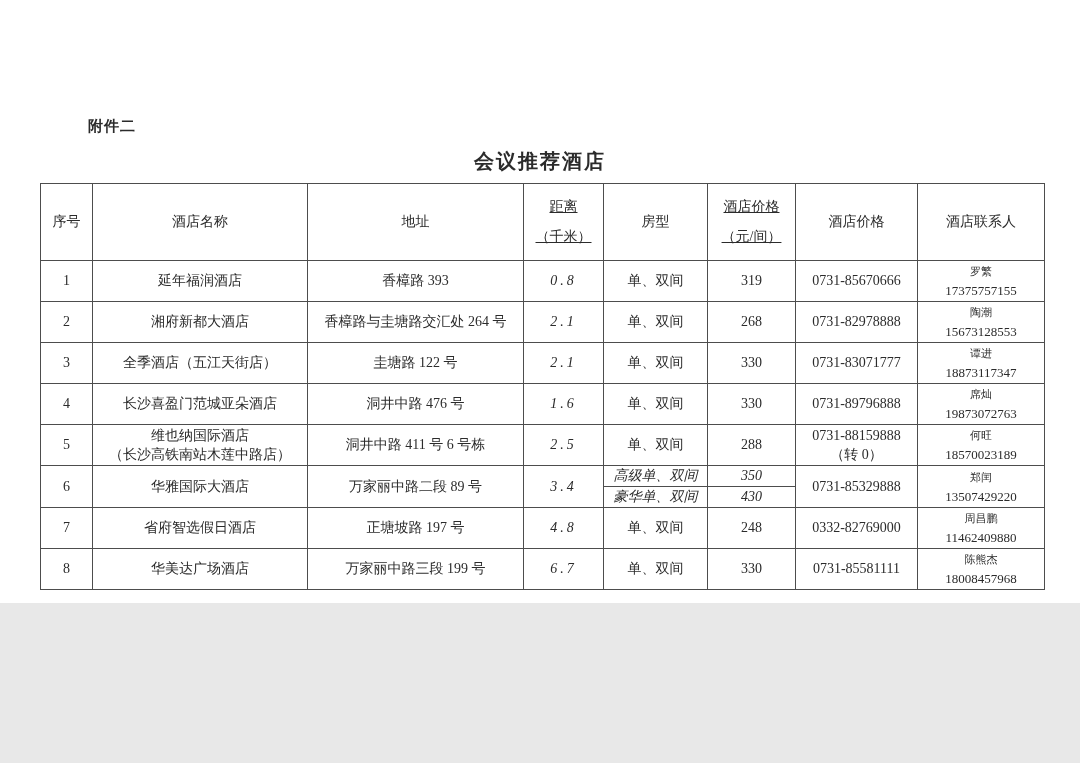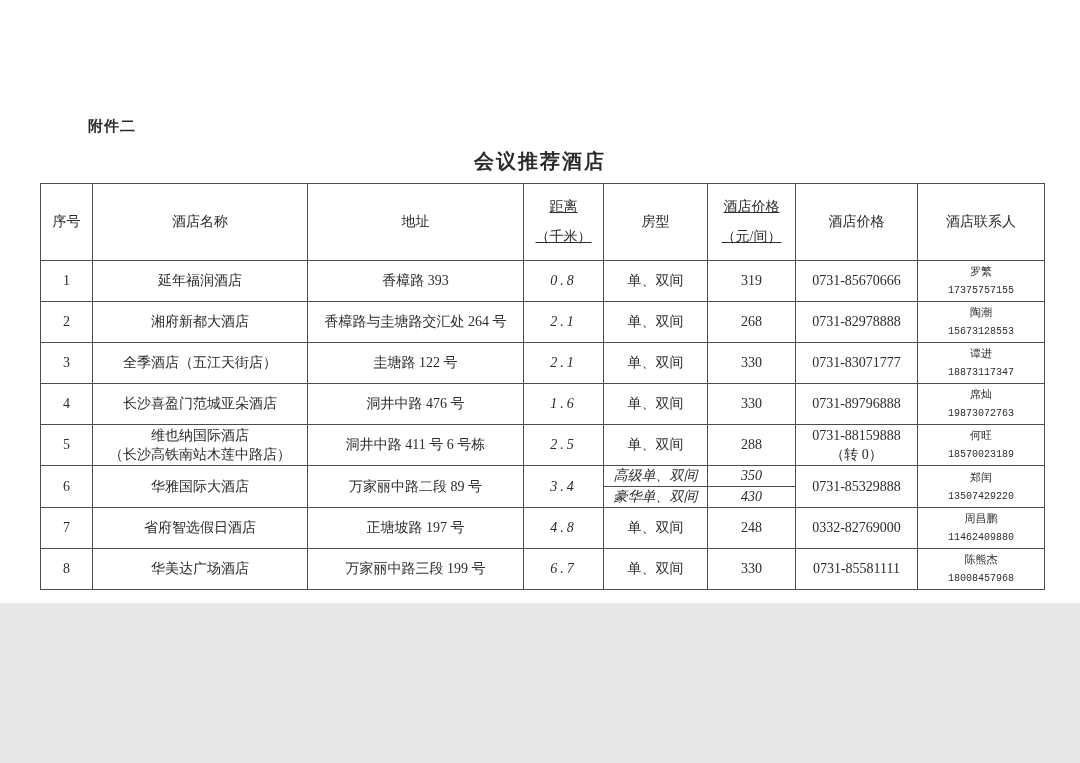--- a/index.html
+++ b/index.html
@@ -34,21 +34,21 @@
     overflow:hidden;
   }
   tr.hdr{height:77px;}
   tr.r{height:41px;}
   tr.sub{height:21px;}
   th .h2line{display:block;line-height:30px;text-decoration:underline;}
   .line2{display:block;}
   .twolines{line-height:19px;font-size:13px;}
   .dist{letter-spacing:3px;font-style:italic;}
   .contact-name{display:block;line-height:19px;font-size:11px;}
-  .contact-phone{display:block;line-height:19px;font-size:10px;font-family:Liberation Mono, monospace;}
+  .contact-phone{display:block;line-height:19px;font-size:13px;}
   .subcell{font-size:13px;line-height:20px;font-style:italic;}
   .page-number{
     position:absolute;left:0;top:683px;width:1080px;
     text-align:center;font-size:12px;color:#555;
     font-family:"Liberation Sans","DejaVu Sans",sans-serif;
   }
 </style>
 </head>
 <body>
 

